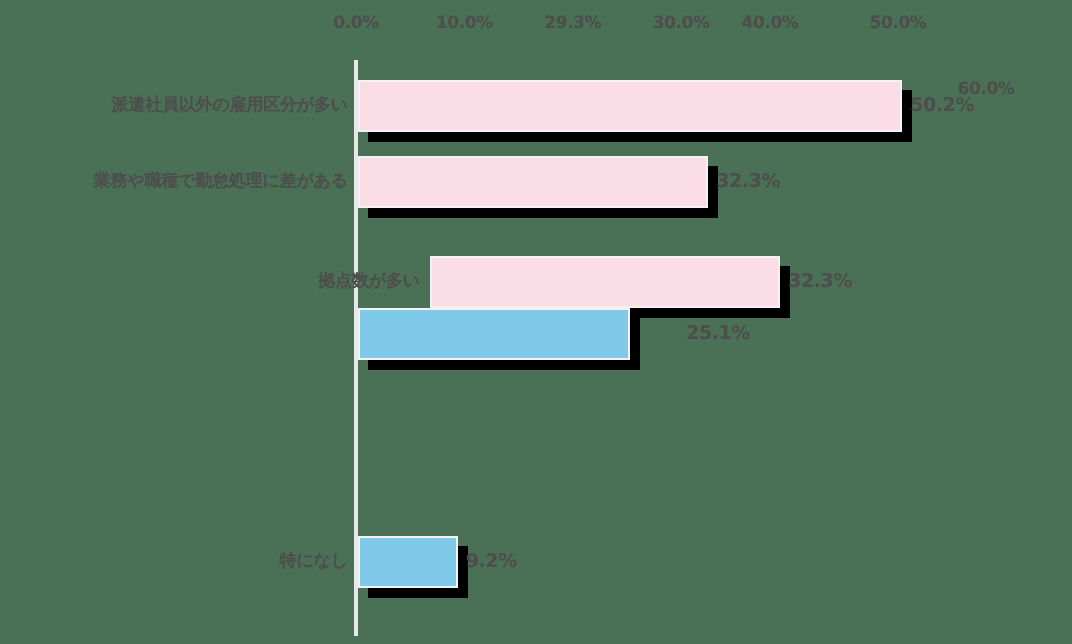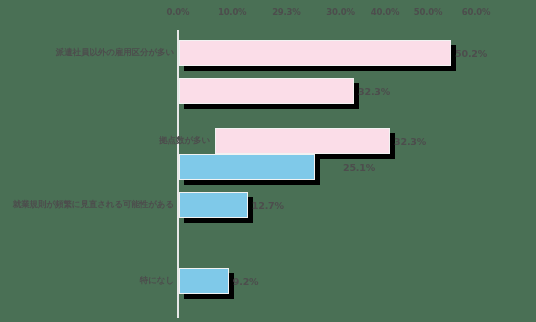--- a/index.html
+++ b/index.html
@@ -116,35 +116,36 @@
 <body>
 
 <div id="chart-root">
 
   <div id="x-axis">
       <span class="x-tick" style="left: 178px;">0.0%</span>
       <span class="x-tick" style="left: 232.2px;">10.0%</span>
       <span class="x-tick" style="left: 286.4px;">29.3%</span>
       <span class="x-tick" style="left: 340.6px;">30.0%</span>
       <span class="x-tick" style="left: 385px;">40.0%</span>
-      <span class="x-tick" style="left: 428px;">50.0%</span>
-      <span class="x-tick" style="left: 476px;">60.0%</span>
+      <span class="x-tick" style="left: 449px;">50.0%</span>
+      <span class="x-tick" style="left: 493px; margin-top: 33px;">60.0%</span>
     </div>
 
   <div id="plot">
     <div id="axis-line"></div>
   <div class="row" style="top: 8px;">
         <div class="cat-label">派遣社員以外の雇用区分が多い</div>
         <div class="bar-wrap" style="width: 272.084px;">
           <div class="bar-shadow" style="width: 272.084px;"></div>
           <div class="bar pink" style="width: 272.084px;"></div>
         </div>
         <div class="val-label" style="left: 455.084px;">50.2%</div>
       </div>
       <div class="row" style="top: 46px;">
+        <div class="cat-label">業務や職種で勤怠処理に差がある</div>
         <div class="bar-wrap" style="width: 175.066px;">
           <div class="bar-shadow" style="width: 175.066px;"></div>
           <div class="bar pink" style="width: 175.066px;"></div>
         </div>
         <div class="val-label" style="left: 358.066px;">32.3%</div>
       </div>
       <div class="row" style="top: 96px; margin-left: 36px;">
         <div class="cat-label">拠点数が多い</div>
         <div class="bar-wrap" style="width: 175.066px;">
           <div class="bar-shadow" style="width: 175.066px;"></div>
@@ -152,28 +153,20 @@
         </div>
         <div class="val-label" style="left: 358.066px;">32.3%</div>
       </div>
       <div class="row" style="top: 122px;">
         <div class="bar-wrap" style="width: 136.042px;">
           <div class="bar-shadow" style="width: 136.042px;"></div>
           <div class="bar blue" style="width: 136.042px;"></div>
         </div>
         <div class="val-label" style="left: 319.042px; margin-left: 24px;">25.1%</div>
       </div>
-      <div class="row" style="top: 160px;">
-        <div class="cat-label">就業規則が頻繁に見直される可能性がある</div>
-        <div class="bar-wrap" style="width: 68.834px;">
-          <div class="bar-shadow" style="width: 68.834px;"></div>
-          <div class="bar blue" style="width: 68.834px;"></div>
-        </div>
-        <div class="val-label" style="left: 251.834px;">12.7%</div>
-      </div>
       <div class="row" style="top: 236px;">
         <div class="cat-label">特になし</div>
         <div class="bar-wrap" style="width: 49.864px;">
           <div class="bar-shadow" style="width: 49.864px;"></div>
           <div class="bar blue" style="width: 49.864px;"></div>
         </div>
         <div class="val-label" style="left: 232.864px;">9.2%</div>
       </div>
     </div>
 

